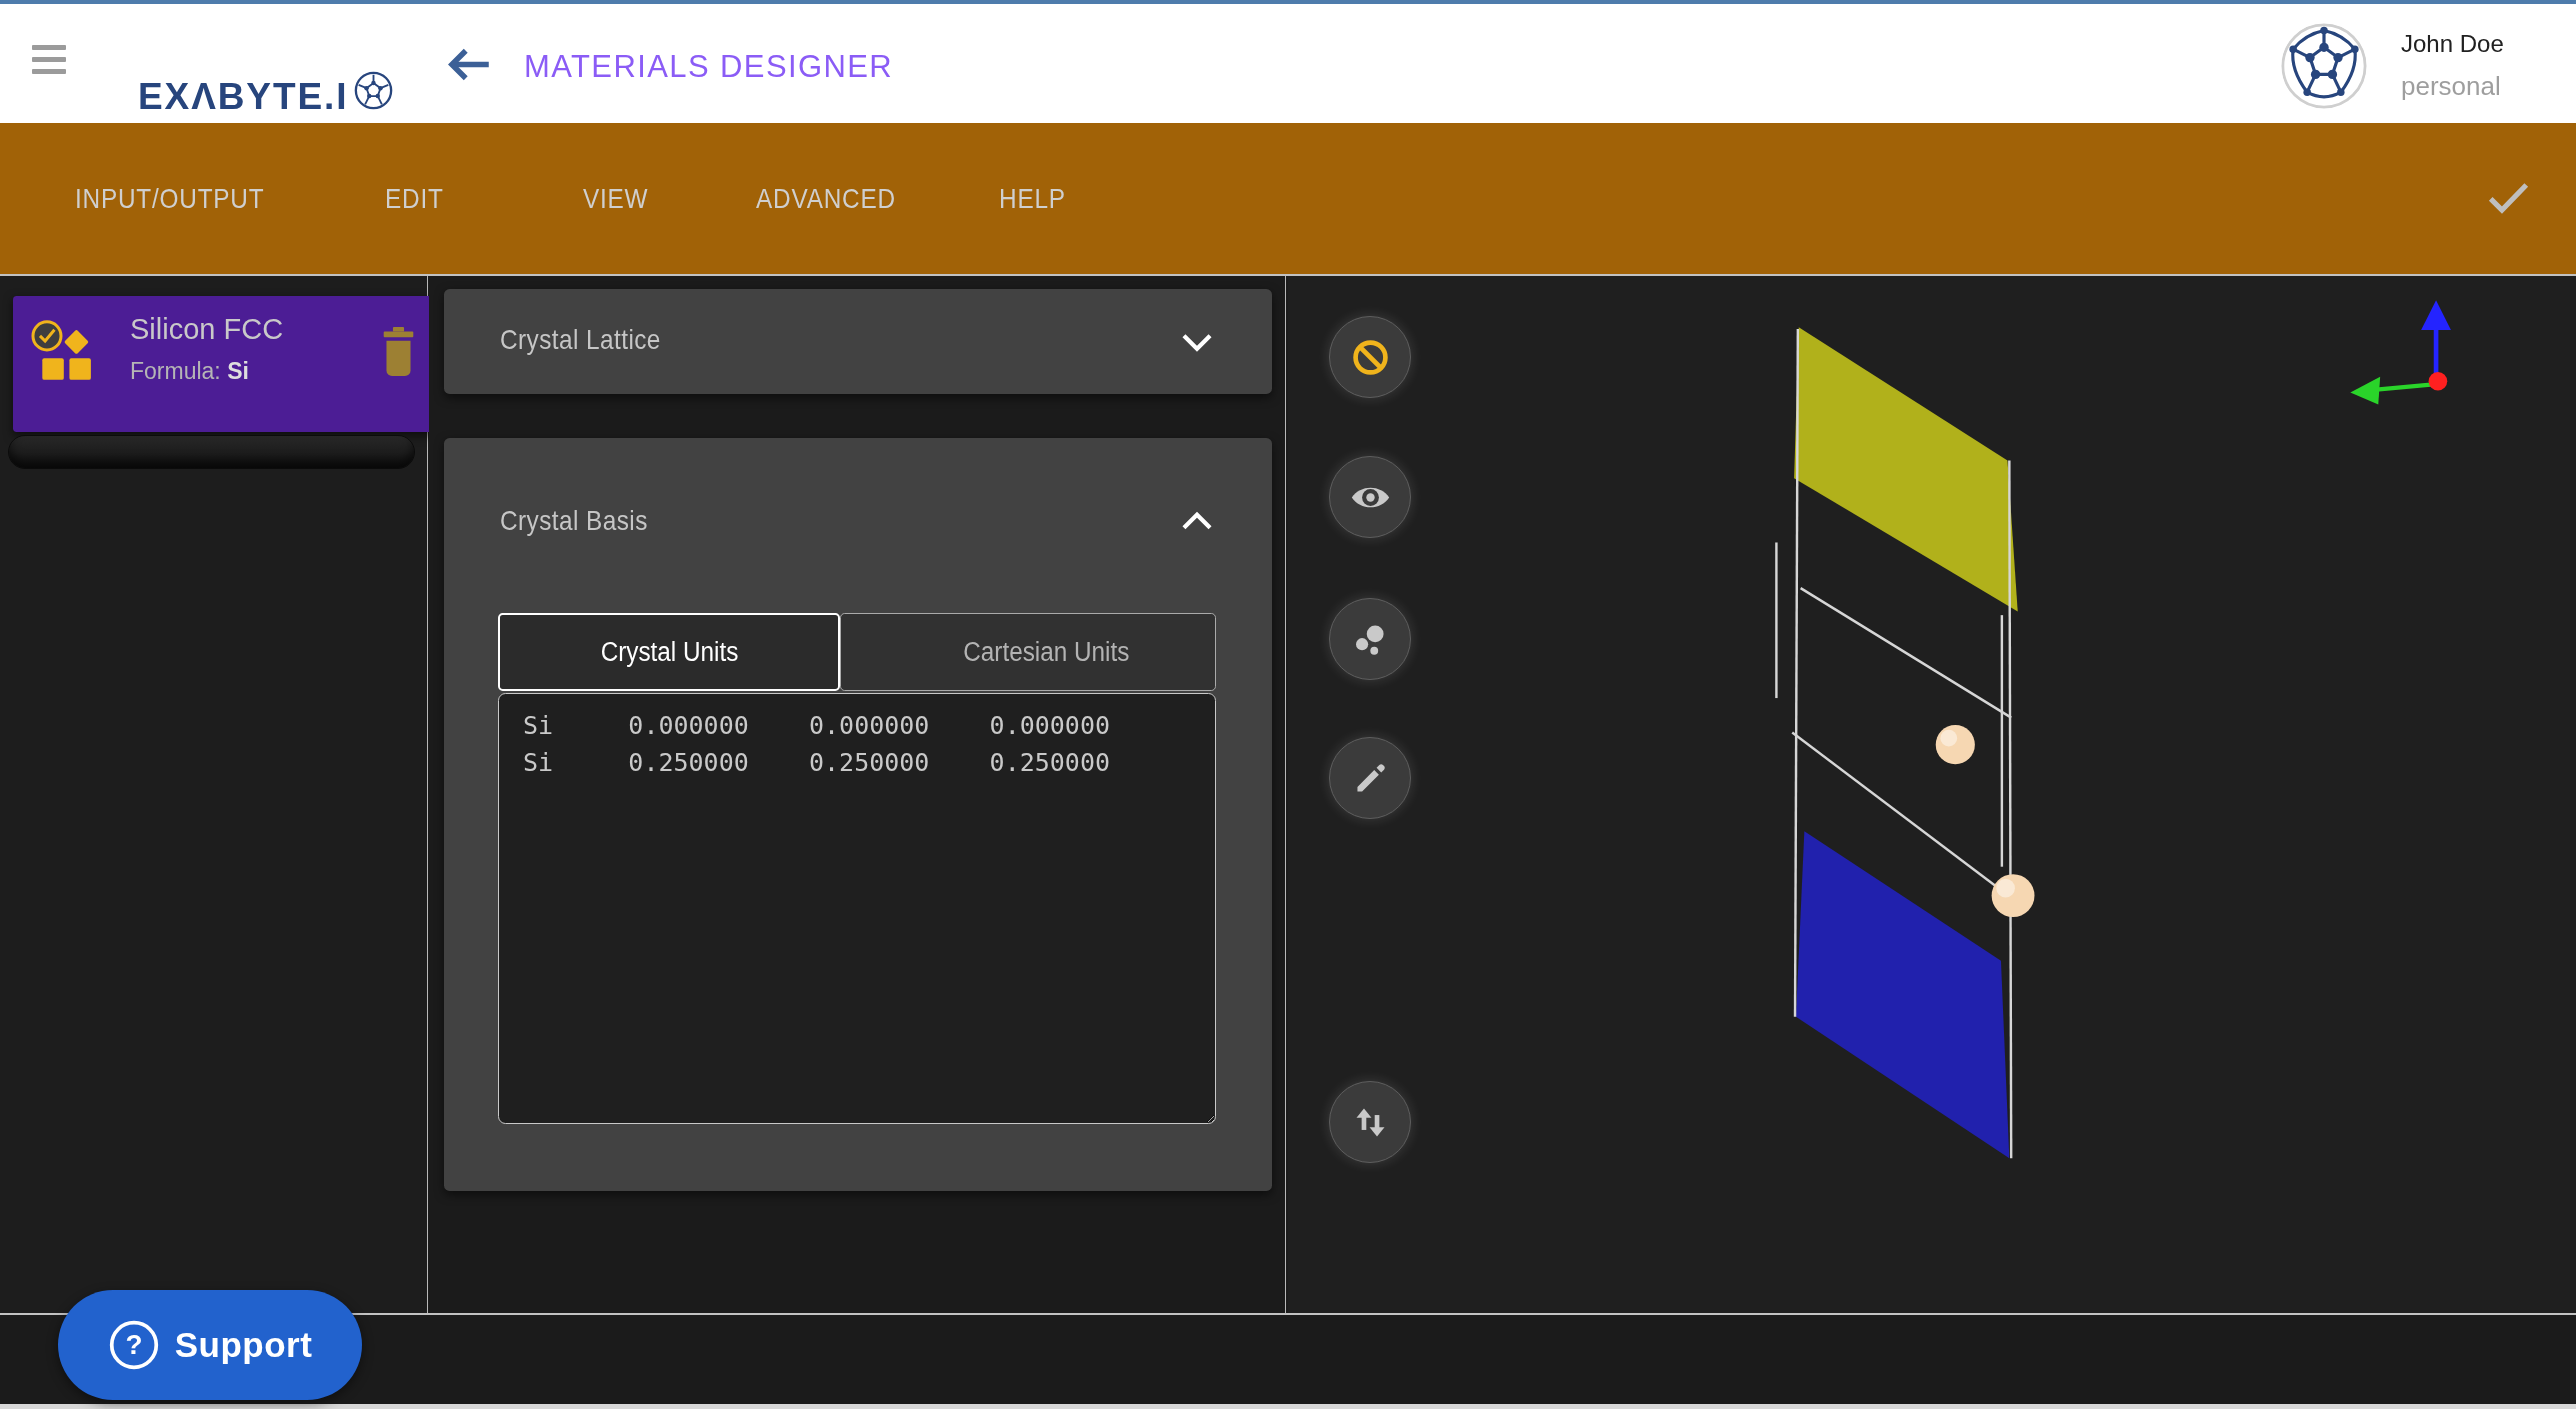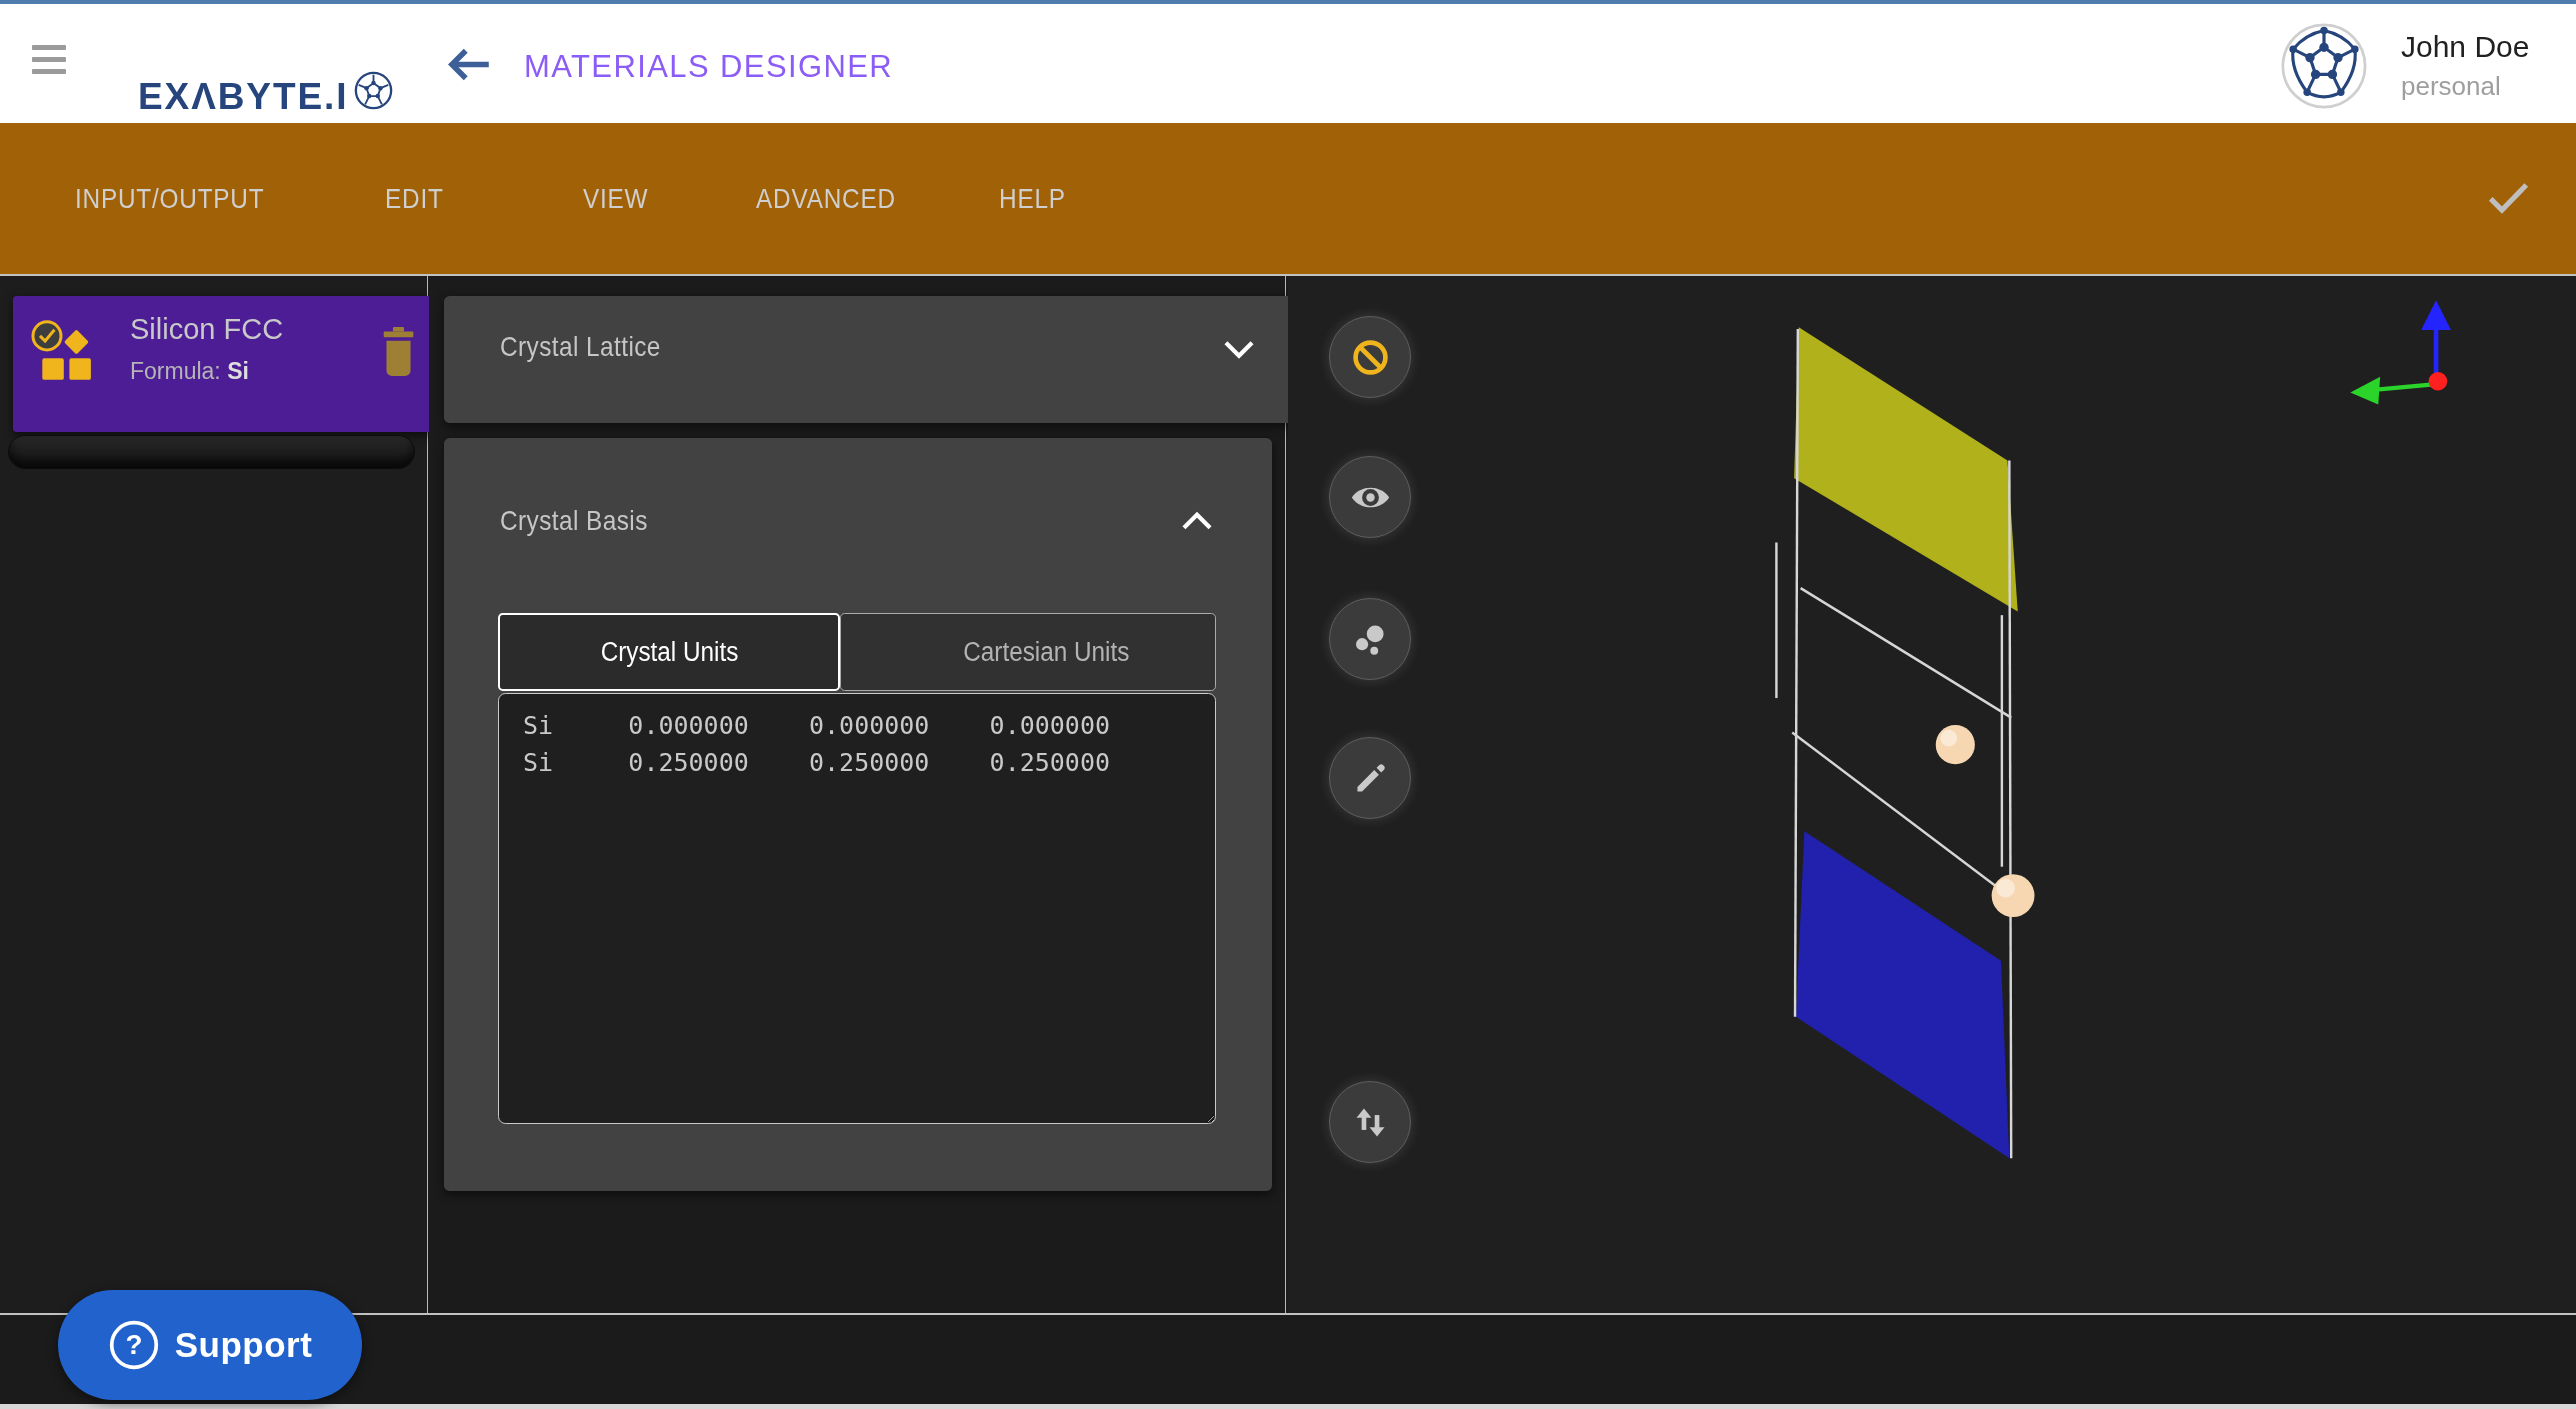--- a/index.html
+++ b/index.html
@@ -10,21 +10,21 @@
   .header{position:absolute;left:0;top:0;width:2576px;height:123px;background:#ffffff;
           border-top:4.7px solid #4e7cac;box-sizing:border-box;}
   .hamburger{position:absolute;left:32px;top:41px;width:34px;height:32px;cursor:pointer;}
   .hamburger span{display:block;width:34px;height:4.7px;background:#9b9b9b;margin-bottom:7.5px;border-radius:0.9px;}
   .logo{position:absolute;left:138px;top:35px;display:flex;align-items:flex-start;gap:5.6px;margin-top:32px;}
   .logo-text{font-size:37px;font-weight:600;letter-spacing:1.9px;color:#27457d;line-height:52px;}
   .back-arrow{position:absolute;left:445px;top:43px;width:47px;height:35px;cursor:pointer;}
   .app-title{position:absolute;left:524px;top:45px;font-size:31px;letter-spacing:1.4px;
              color:#8b5cf6;font-weight:500;}
   .avatar{position:absolute;left:2281px;top:18.6px;width:86px;height:86px;border-radius:50%;cursor:pointer;}
-  .user-name{position:absolute;left:2401px;top:26px;font-size:30px;color:#212121;}
+  .user-name{position:absolute;left:2401px;top:26px;font-size:24px;color:#212121;}
   .user-account{position:absolute;left:2401px;top:67px;font-size:26px;color:#9e9e9e;}
 
   
   .menubar{position:absolute;left:0;top:123px;width:2576px;height:151px;background:#a16207;}
   .menu-item{position:absolute;top:50%;transform:translateY(-50%);font-size:28px;color:#cfcfcf;
              letter-spacing:0.9px;cursor:pointer;white-space:nowrap;}
   .cond{display:inline-block;transform:scaleX(0.87);transform-origin:0 50%;}
   .menu-check{position:absolute;left:2487px;top:58px;width:43px;height:34px;cursor:pointer;}
 
   
@@ -46,21 +46,21 @@
   .mat-formula{position:absolute;left:117px;top:62px;font-size:23px;color:#b5b5b5;}
   .mat-formula b{color:#dedede;}
   .trash-btn{position:absolute;right:32px;top:28px;width:37px;height:54px;cursor:pointer;}
   .side-track{position:absolute;left:8.4px;top:159px;width:407px;height:34px;border-radius:17px;
               background:linear-gradient(#272727,#141414);border:1.9px solid #0b0b0b;
               box-shadow:inset 0 -7.5px 9.3px rgba(0,0,0,.6);box-sizing:border-box;}
 
   
   .card{position:absolute;left:15px;width:828px;background:#424242;border-radius:5.6px;
         box-shadow:0 3.7px 9.3px rgba(0,0,0,.5);}
-  .card-lattice{top:20px;height:127px;padding-left:42px;}
+  .card-lattice{top:13px;height:105px;}
   .card-basis{top:162px;height:753px;}
   .card-title{position:absolute;left:56px;font-size:28px;color:#c6c6c6;letter-spacing:0.5px;white-space:nowrap;}
   .card-lattice .card-title{top:35px;}
   .card-basis .card-title{top:67px;}
   .chev{position:absolute;right:58px;width:34px;height:20.5px;cursor:pointer;}
   .card-lattice .chev{top:43px;}
   .card-basis .chev{top:73px;}
 
   .tabs{position:absolute;left:54px;top:175px;width:718px;height:78px;display:flex;}
   .tab{flex:1 1 0;display:flex;align-items:center;justify-content:center;box-sizing:border-box;

